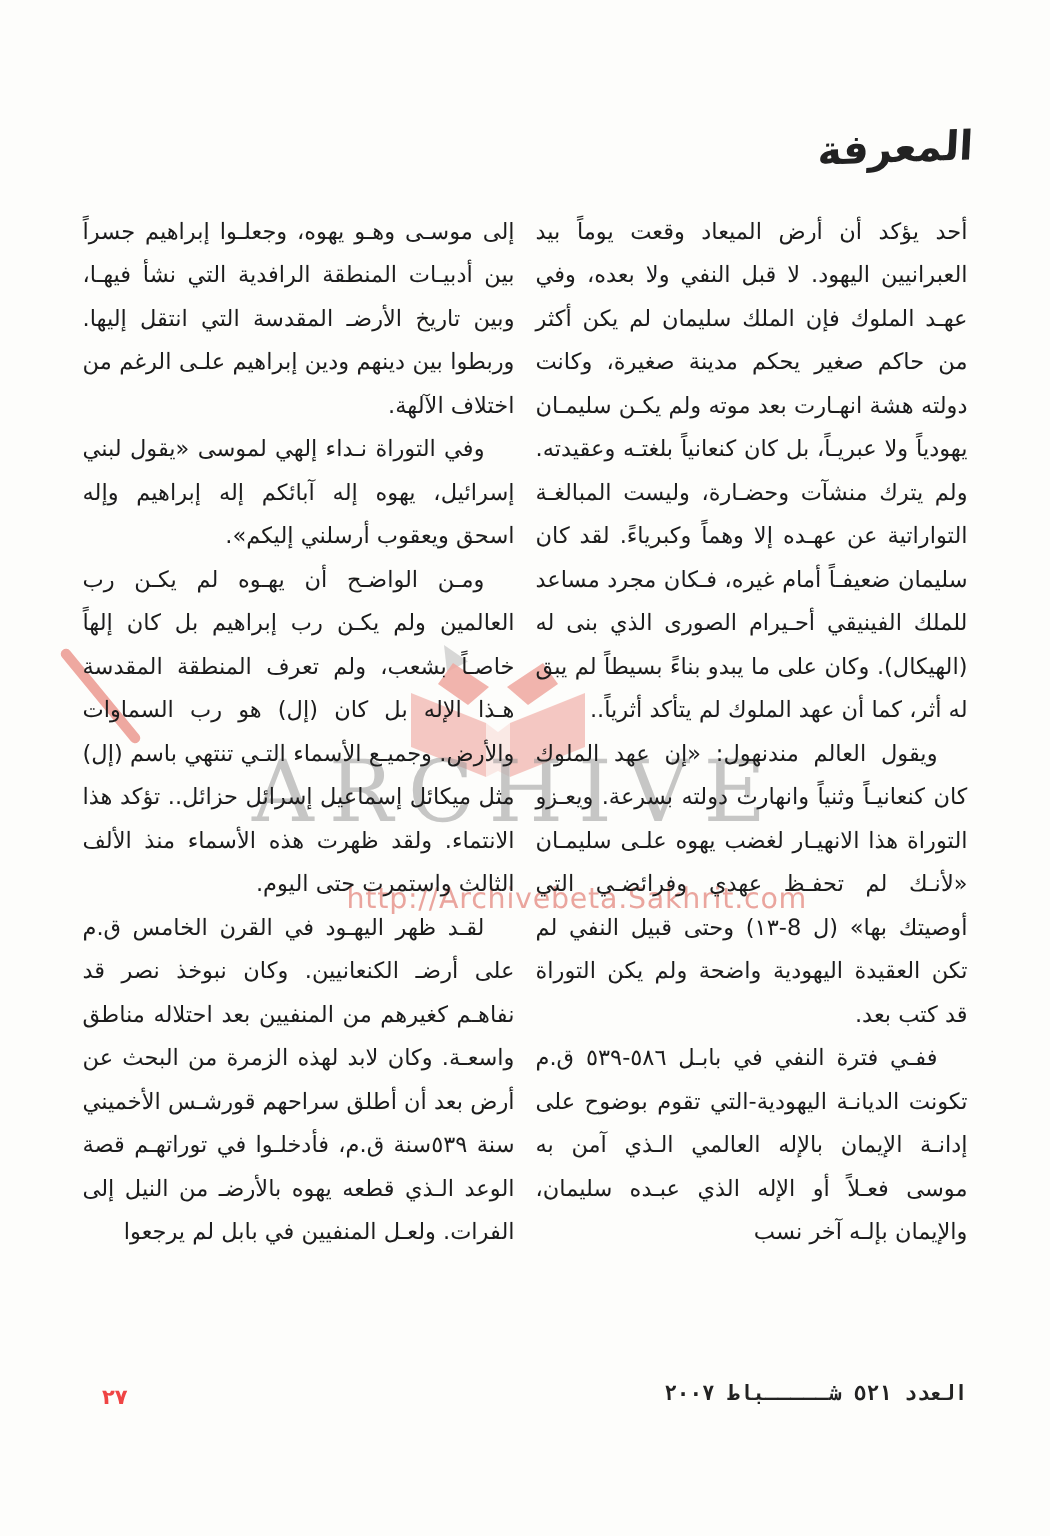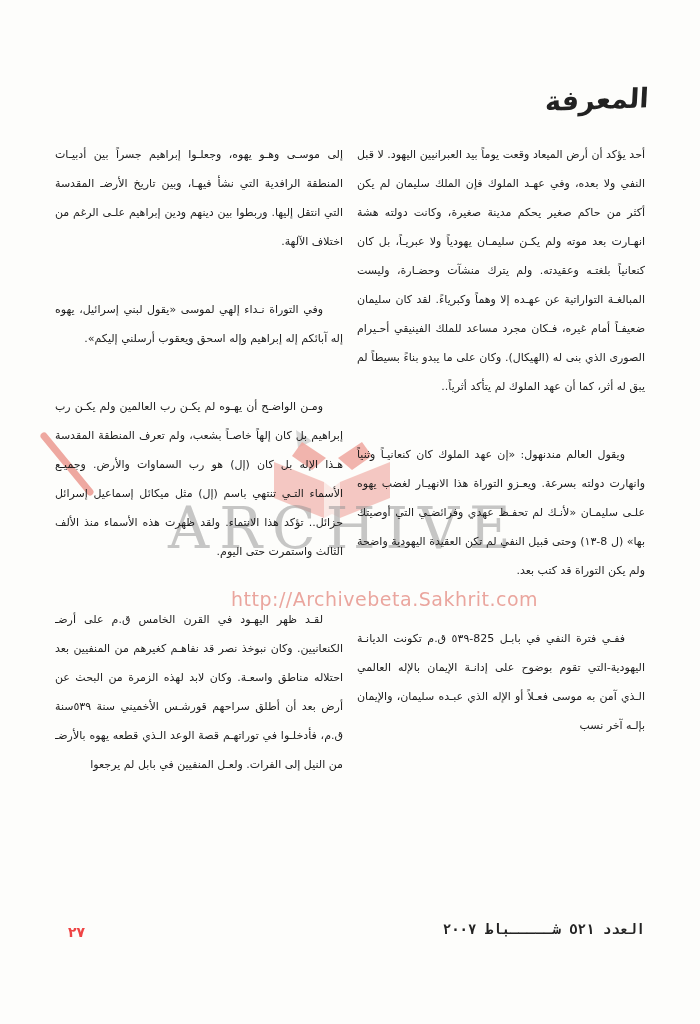--- a/index.html
+++ b/index.html
@@ -18,24 +18,24 @@
     position:absolute;top:102px;left:93px;
     font-size:14.5px;font-weight:bold;color:#222;
   }
   
   .columns{
     position:absolute;top:140px;right:55px;left:55px;height:782px;
     display:flex;gap:14px;overflow:hidden;
   }
   .col{
     width:288px;flex:0 0 288px;
-    font-size:11px;line-height:29px;text-align:justify;text-justify:inter-word;
+    font-size:15px;line-height:29px;text-align:justify;text-justify:inter-word;
   }
   .col p{margin:0;}
-  .col p.indent{text-indent:20px;margin-top:39px;}
+  .col p.indent{text-indent:20px;}
   
   .watermark{position:absolute;inset:0;pointer-events:none;padding-left:20px;}
   .wm-book{position:absolute;left:266px;top:424px;opacity:.8;}
   .wm-archive{
     position:absolute;left:168px;top:498px;direction:ltr;
     font-family:"DejaVu Serif",serif;font-size:57px;line-height:60px;
     letter-spacing:10px;color:rgba(148,148,148,0.52);white-space:nowrap;
   }
   .wm-url{
     position:absolute;left:231px;top:553px;direction:ltr;
@@ -72,21 +72,21 @@
       <polygon points="58,58 66,64 74,58 74,94 66,90 58,94" fill="#f8d4cf" opacity="0.6"></polygon>
     </svg>
     <div class="wm-archive">ARCHIVE</div>
     <div class="wm-url">http://Archivebeta.Sakhrit.com</div>
   </div>
 
   <div class="columns">
     <div class="col">
       <p>أحد يؤكد أن أرض الميعاد وقعت يوماً بيد العبرانيين اليهود. لا قبل النفي ولا بعده، وفي عهـد الملوك فإن الملك سليمان لم يكن أكثر من حاكم صغير يحكم مدينة صغيرة، وكانت دولته هشة انهـارت بعد موته ولم يكـن سليمـان يهودياً ولا عبريـاً، بل كان كنعانياً بلغتـه وعقيدته. ولم يترك منشآت وحضـارة، وليست المبالغـة التواراتية عن عهـده إلا وهماً وكبرياءً. لقد كان سليمان ضعيفـاً أمام غيره، فـكان مجرد مساعد للملك الفينيقي أحـيرام الصورى الذي بنى له (الهيكال). وكان على ما يبدو بناءً بسيطاً لم يبق له أثر، كما أن عهد الملوك لم يتأكد أثرياً..</p>
       <p class="indent">ويقول العالم مندنهول: «إن عهد الملوك كان كنعانيـاً وثنياً وانهارت دولته بسرعة. ويعـزو التوراة هذا الانهيـار لغضب يهوه علـى سليمـان «لأنـك لم تحفـظ عهدي وفرائضـي التي أوصيتك بها» (ل 8-١٣) وحتى قبيل النفي لم تكن العقيدة اليهودية واضحة ولم يكن التوراة قد كتب بعد.</p>
-      <p class="indent">ففـي فترة النفي في بابـل 825-٥٣٩ ق.م تكونت الديانـة اليهودية-التي تقوم بوضوح على إدانـة الإيمان بالإله العالمي الـذي آمن به موسى فعـلاً أو الإله الذي عبـده سليمان، والإيمان بإلـه آخر نسب</p>
+      <p class="indent">ففـي فترة النفي في بابـل ٥٨٦-٥٣٩ ق.م تكونت الديانـة اليهودية-التي تقوم بوضوح على إدانـة الإيمان بالإله العالمي الـذي آمن به موسى فعـلاً أو الإله الذي عبـده سليمان، والإيمان بإلـه آخر نسب</p>
     </div>
     <div class="col">
       <p>إلى موسـى وهـو يهوه، وجعلـوا إبراهيم جسراً بين أدبيـات المنطقة الرافدية التي نشأ فيهـا، وبين تاريخ الأرضـ المقدسة التي انتقل إليها. وربطوا بين دينهم ودين إبراهيم علـى الرغم من اختلاف الآلهة.</p>
       <p class="indent">وفي التوراة نـداء إلهي لموسى «يقول لبني إسرائيل، يهوه إله آبائكم إله إبراهيم وإله اسحق ويعقوب أرسلني إليكم».</p>
       <p class="indent">ومـن الواضـح أن يهـوه لم يكـن رب العالمين ولم يكـن رب إبراهيم بل كان إلهاً خاصـاً بشعب، ولم تعرف المنطقة المقدسة هـذا الإله بل كان (إل) هو رب السماوات والأرض. وجميـع الأسماء التـي تنتهي باسم (إل) مثل ميكائل إسماعيل إسرائل حزائل.. تؤكد هذا الانتماء. ولقد ظهرت هذه الأسماء منذ الألف الثالث واستمرت حتى اليوم.</p>
       <p class="indent">لقـد ظهر اليهـود في القرن الخامس ق.م على أرضـ الكنعانيين. وكان نبوخذ نصر قد نفاهـم كغيرهم من المنفيين بعد احتلاله مناطق واسعـة. وكان لابد لهذه الزمرة من البحث عن أرض بعد أن أطلق سراحهم قورشـس الأخميني سنة ٥٣٩سنة ق.م، فأدخلـوا في توراتهـم قصة الوعد الـذي قطعه يهوه بالأرضـ من النيل إلى الفرات. ولعـل المنفيين في بابل لم يرجعوا</p>
     </div>
   </div>
 
   <div class="footer-issue">العدد ٥٢١ شـــــباط ٢٠٠٧</div>

